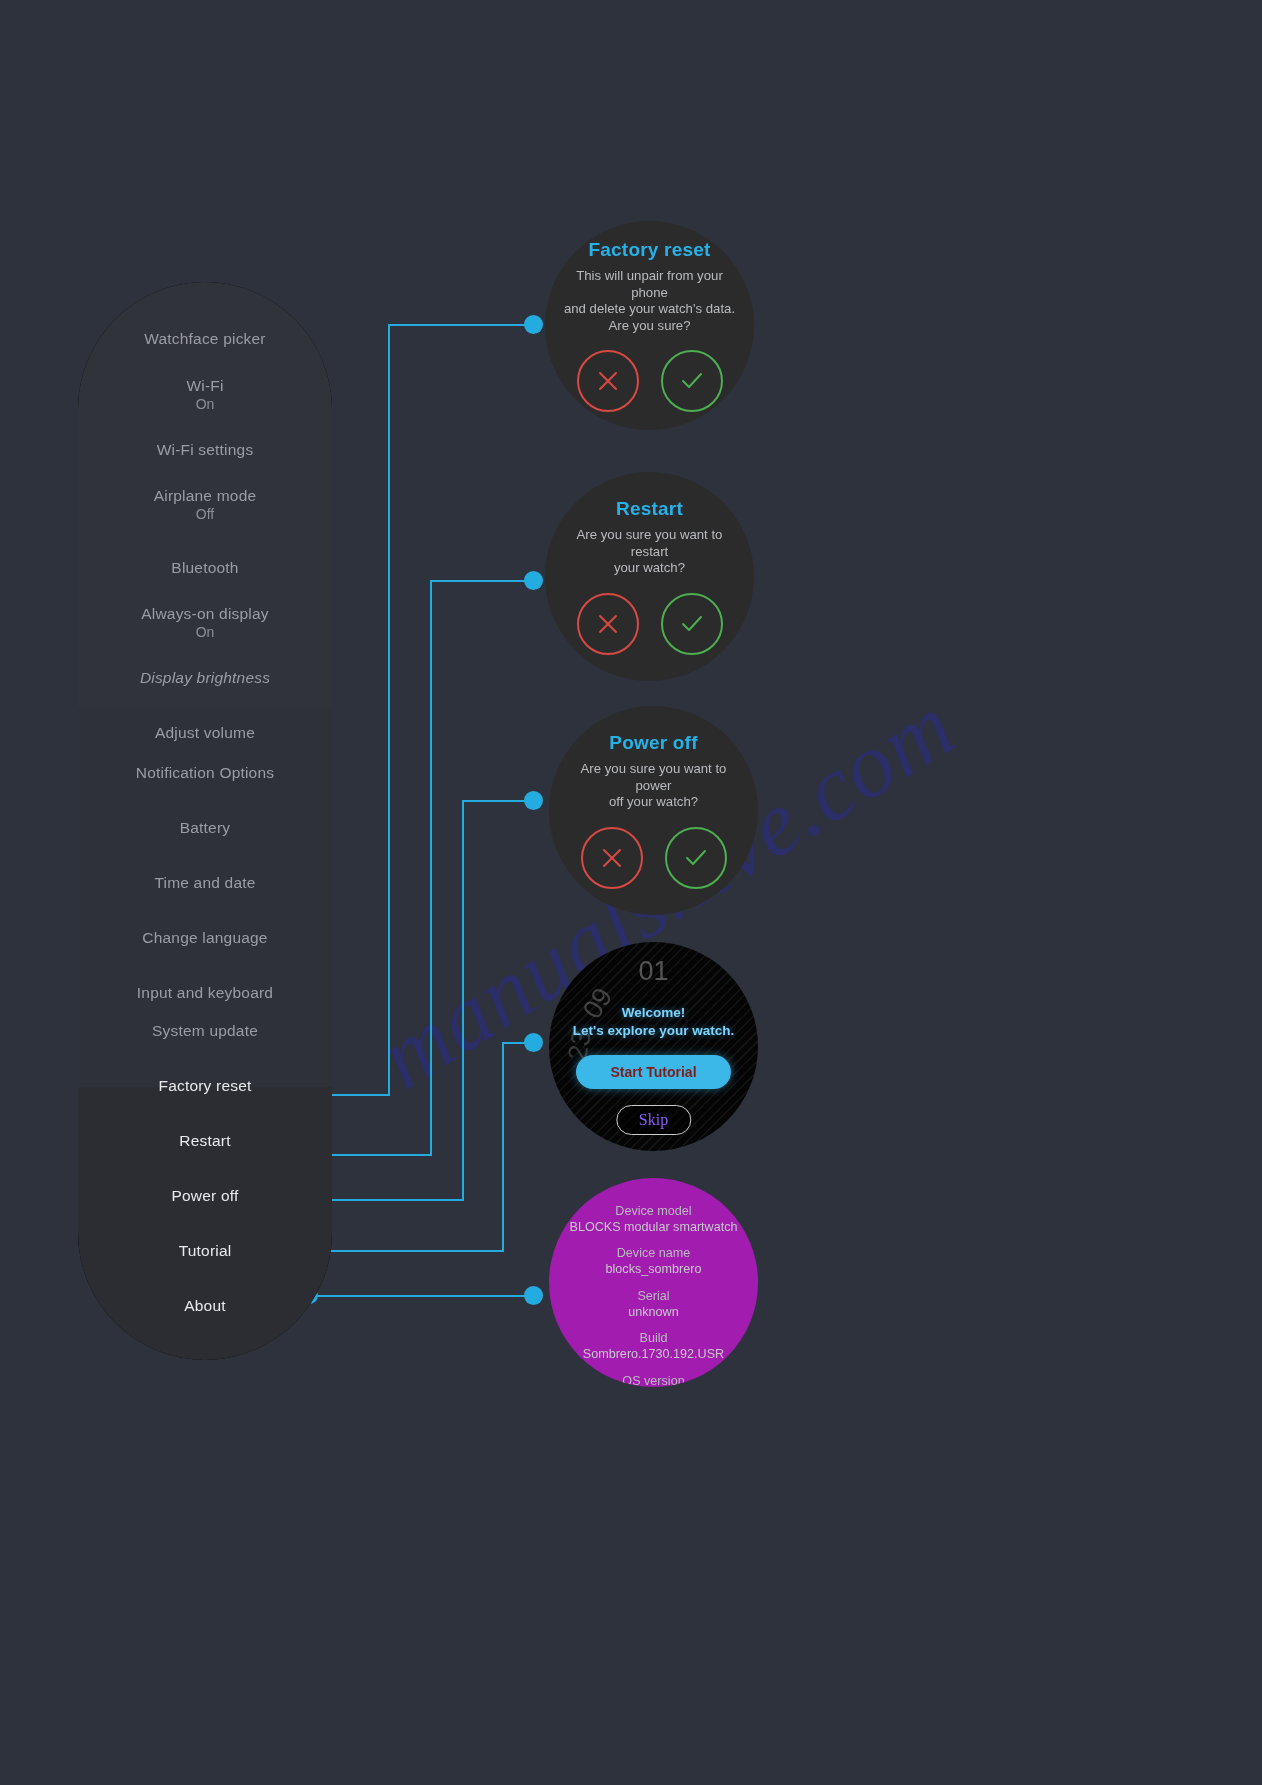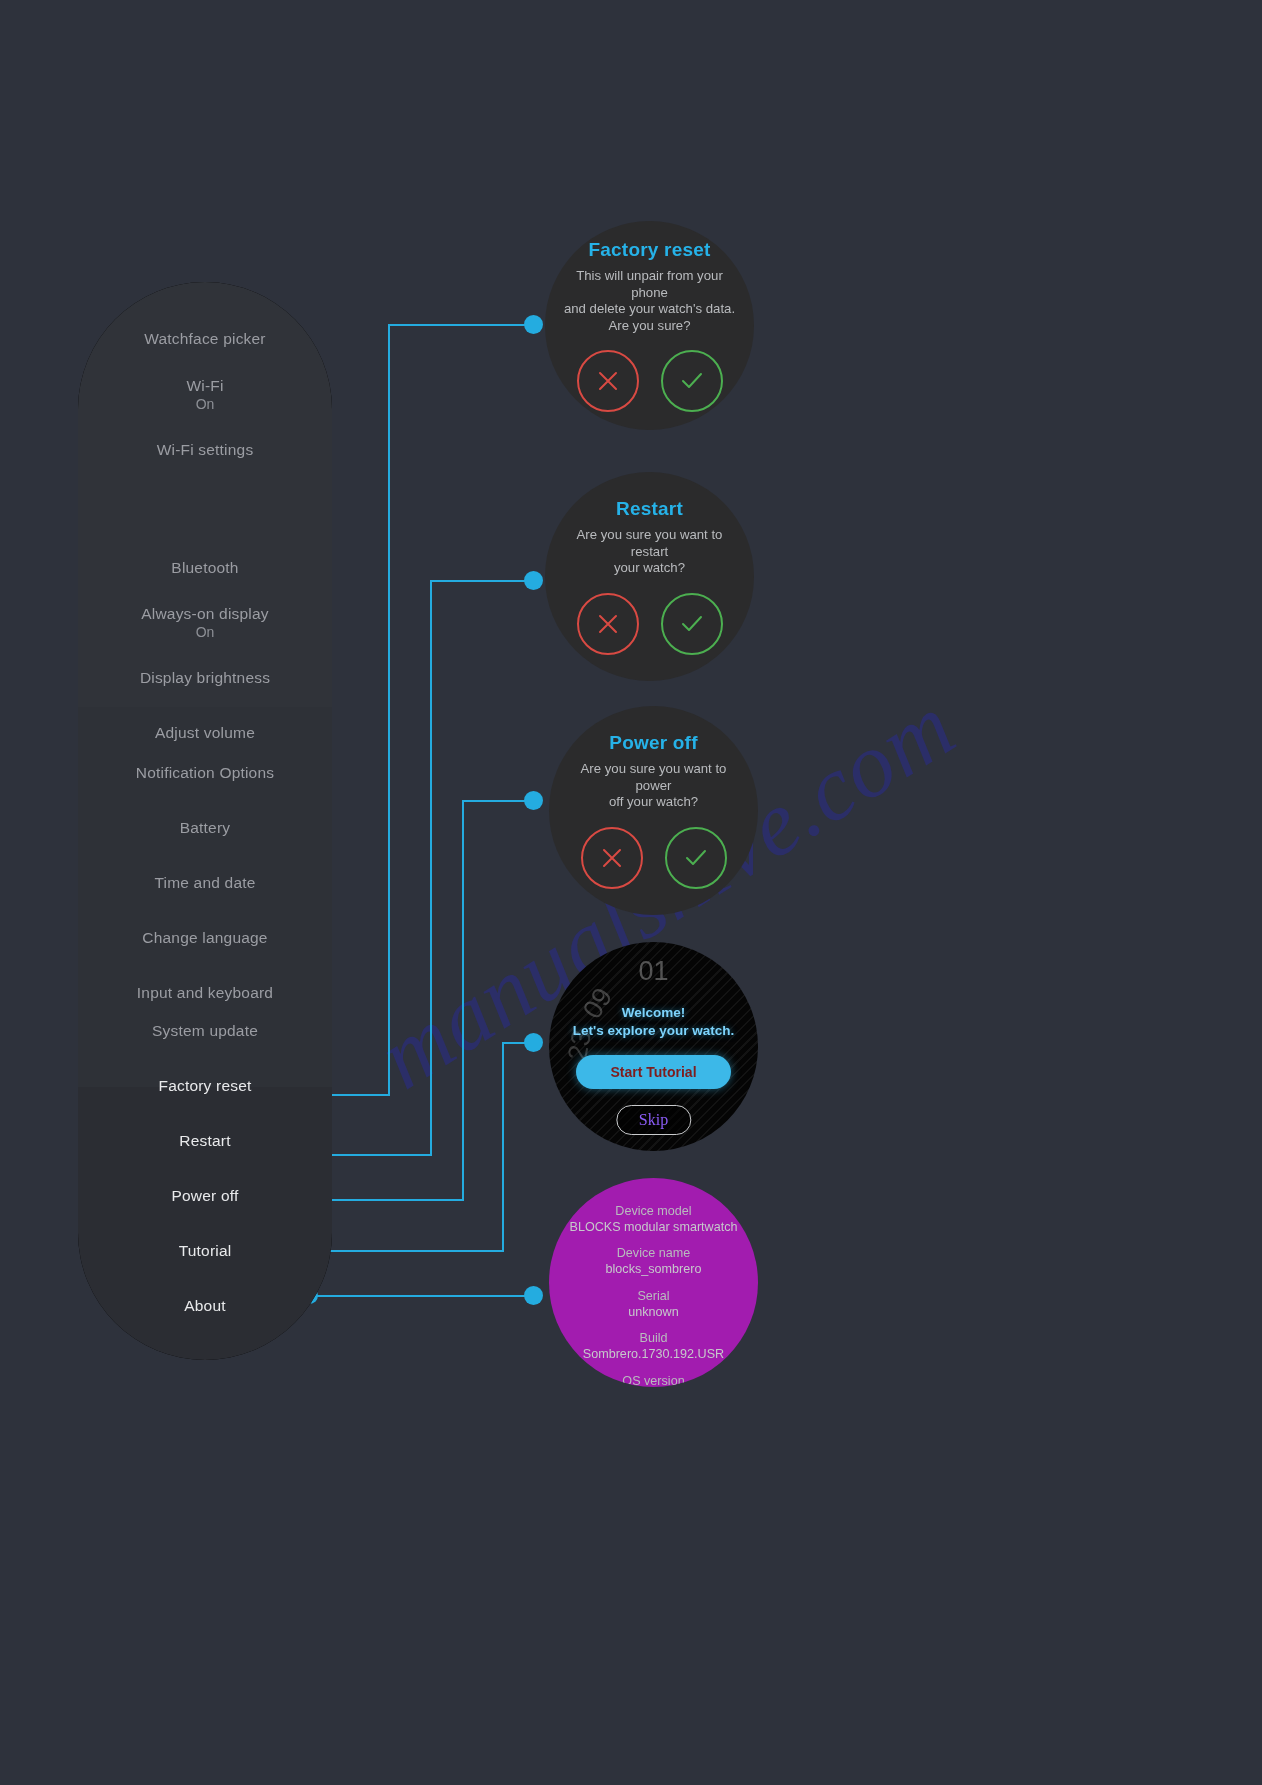--- a/index.html
+++ b/index.html
@@ -234,28 +234,32 @@
       <div class="menu-item" style="top:48px;">
         <span class="label">Watchface picker</span>
       </div>
       <div class="menu-item" style="top:95px;">
         <span class="label">Wi-Fi</span>
         <span class="sub">On</span>
       </div>
       <div class="menu-item" style="top:159px;">
         <span class="label">Wi-Fi settings</span>
       </div>
+      <div class="menu-item" style="top:205px;">
+        <span class="label">Airplane mode</span>
+        <span class="sub">Off</span>
+      </div>
       <div class="menu-item" style="top:277px;">
         <span class="label">Bluetooth</span>
       </div>
       <div class="menu-item" style="top:323px;">
         <span class="label">Always-on display</span>
         <span class="sub">On</span>
       </div>
-      <div class="menu-item" style="top:387px;">
+      <div class="menu-item" style="top:387px;font-style:italic;">
         <span class="label">Display brightness</span>
       </div>
       <div class="menu-item" style="top:442px;">
         <span class="label">Adjust volume</span>
       </div>
       <div class="menu-item" style="top:482px;">
         <span class="label">Notification Options</span>
       </div>
       <div class="menu-item" style="top:537px;">
         <span class="label">Battery</span>

